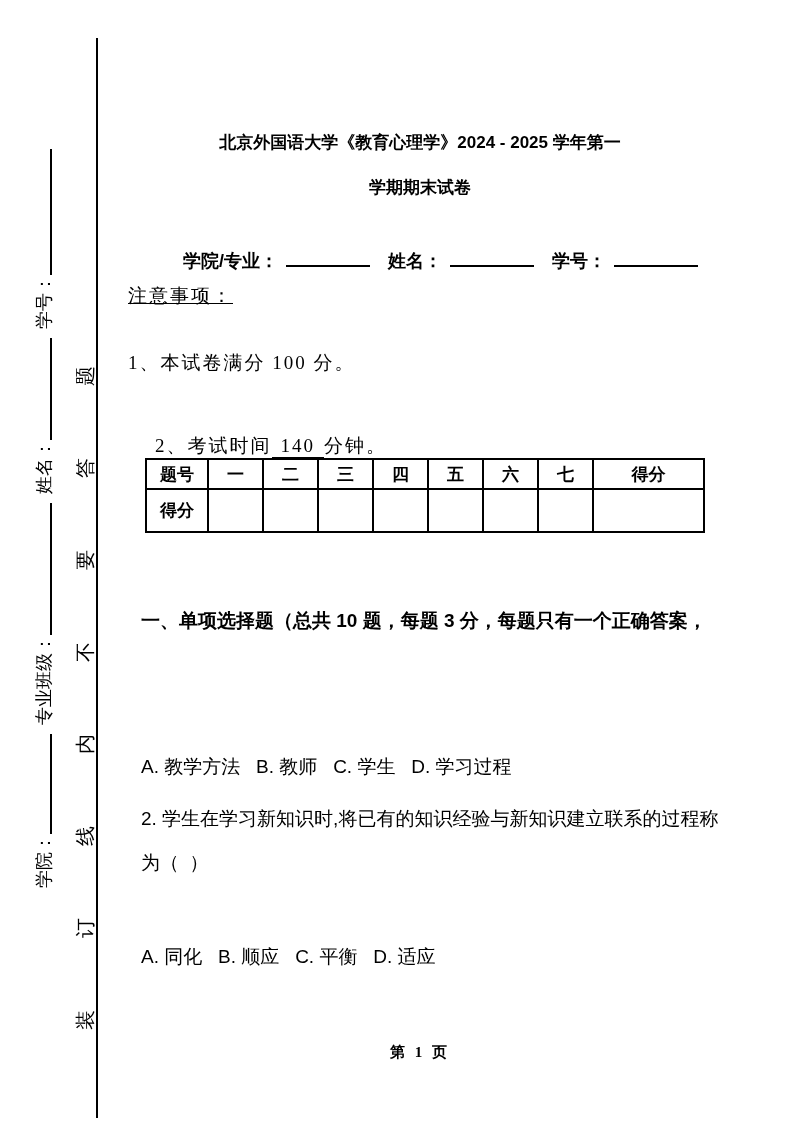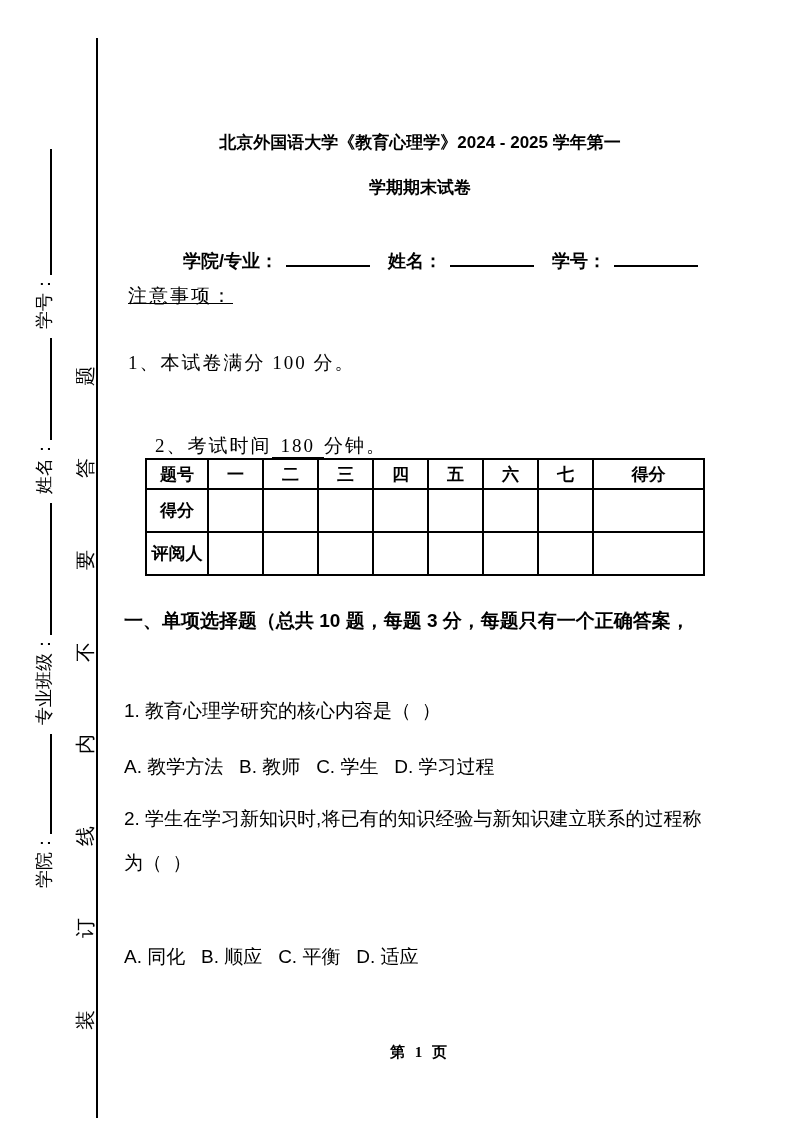--- a/index.html
+++ b/index.html
@@ -47,21 +47,21 @@
     border:2px solid #000; text-align:center; vertical-align:middle;
     font-weight:bold; font-size:17px; padding:0;
   }
   .score-table col.c0 { width:62px; }
   .score-table col.cq { width:55px; }
   .score-table col.c8 { width:111px; }
   .score-table tr.hrow td { height:28px; }
   .score-table tr.drow td { height:41px; }
 
   
-  .q { left:124px; font-size:19px; line-height:28px; white-space:pre; }
+  .q { left:141px; font-size:19px; line-height:28px; white-space:pre; }
   .q-bold { font-weight:bold; }
   .sec-h1 { top:607px; }
   .sec-h2 { top:650px; }
   .q1   { top:697px; }
   .q1o  { top:753px; }
   .q2a  { top:805px; }
   .q2b  { top:849px; }
   .q2o  { top:901px;margin-top:42px; }
   .q3   { top:951px; }
 
@@ -87,21 +87,21 @@
   <div class="abs title title-l1">北京外国语大学《教育心理学》2024 - 2025 学年第一</div>
   <div class="abs info-line">
     <span>学院/专业：</span><span class="i-blank"></span><span class="i-gap">姓名：</span><span class="i-blank"></span><span class="i-gap">学号：</span><span class="i-blank"></span>
   </div>
 
   <div class="abs title title-l2">学期期末试卷</div>
 
   <div class="abs serif notice notice-h">注意事项：</div>
   <div class="abs serif notice notice-1">1、本试卷满分 100 分。</div>
   <div class="abs serif notice notice-2">
-    <span>2、考试时间</span><span class="u-blank">180</span><span>分钟。</span>
+    <span>2、考试时间</span><span class="u-blank">140</span><span>分钟。</span>
   </div>
 
   <table class="score-table">
     <colgroup>
       <col class="c0">
         <col class="cq">
         <col class="cq">
         <col class="cq">
         <col class="cq">
         <col class="cq">
@@ -125,37 +125,25 @@
         <td>得分</td>
         <td></td>
         <td></td>
         <td></td>
         <td></td>
         <td></td>
         <td></td>
         <td></td>
         <td></td>
       </tr>
-      <tr class="drow">
-        <td>评阅人</td>
-        <td></td>
-        <td></td>
-        <td></td>
-        <td></td>
-        <td></td>
-        <td></td>
-        <td></td>
-        <td></td>
-      </tr>
     </tbody>
   </table>
 
   <div class="abs q q-bold sec-h1">一、单项选择题（总共 10 题，每题 3 分，每题只有一个正确答案，</div>
 
-  <div class="abs q q1">1. 教育心理学研究的核心内容是（  ）</div>
   <div class="abs q q1o">A. 教学方法   B. 教师   C. 学生   D. 学习过程</div>
   <div class="abs q q2a">2. 学生在学习新知识时,将已有的知识经验与新知识建立联系的过程称</div>
   <div class="abs q q2b">为（  ）</div>
   <div class="abs q q2o">A. 同化   B. 顺应   C. 平衡   D. 适应</div>
 
   <div class="abs footer">第 1 页</div>
 
 </div>
 
 </body></html>

